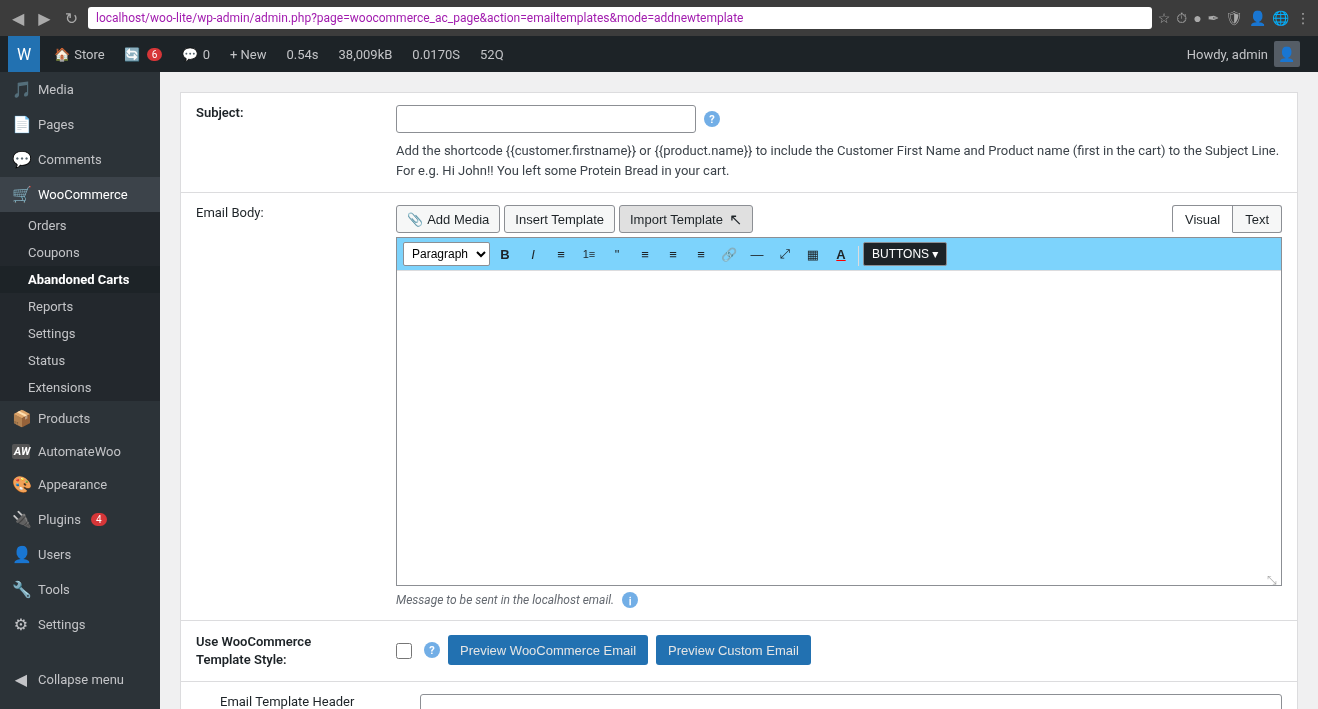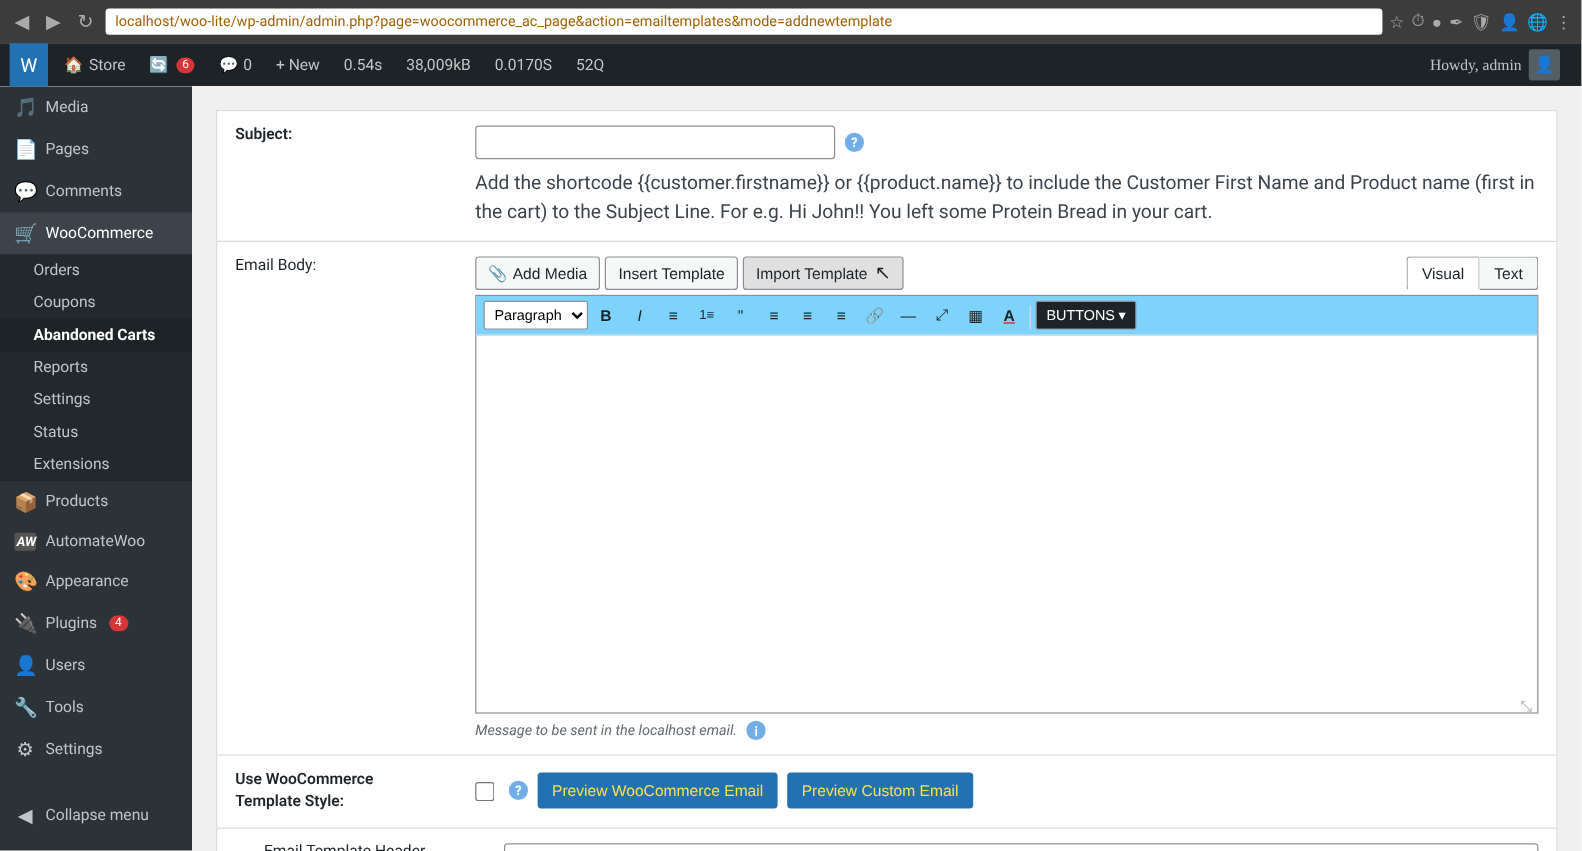--- a/index.html
+++ b/index.html
@@ -25,21 +25,21 @@
     }
     .browser-url-bar {
       flex: 1;
       height: 22px;
       background: white;
       border-radius: 3px;
       display: flex;
       align-items: center;
       padding: 0 8px;
       font-size: 12px;
-      color: #a16207;
+      color: #a21caf;
     }
     .browser-actions {
       display: flex;
       gap: 6px;
       color: #aaa;
       font-size: 14px;
     }
 
     
     .admin-bar {
@@ -72,21 +72,20 @@
       gap: 4px;
       color: #c3c4c7;
       cursor: pointer;
       white-space: nowrap;
     }
     .admin-bar-right {
       margin-left: auto;
       display: flex;
       align-items: center;
       gap: 0;
-      font-family: Liberation Serif, serif;
     }
     .admin-bar-howdy {
       padding: 0 10px;
       height: 36px;
       display: flex;
       align-items: center;
       gap: 6px;
       color: #c3c4c7;
     }
     .admin-avatar {
@@ -169,21 +168,21 @@
     
     .subject-input {
       width: 240px;
       height: 28px;
       border: 1px solid #8c8f94;
       border-radius: 3px;
       padding: 4px 8px;
       font-size: 13px;
     }
     .subject-hint {
-      font-size: 16px;
+      font-size: 13px;
       color: #3c434a;
       margin-top: 8px;
       line-height: 1.5;
     }
     .help-icon {
       display: inline-flex;
       align-items: center;
       justify-content: center;
       width: 16px;
       height: 16px;
@@ -309,21 +308,21 @@
       cursor: pointer;
       margin-top: 2px;
     }
     .preview-btn {
       height: 30px;
       padding: 4px 12px;
       border: none;
       border-radius: 3px;
       cursor: pointer;
       font-size: 13px;
-      color: #fde047;
+      color: #e5e5e5;
       background: #2271b1;
     }
 
     .buttons-btn {
       height: 24px;
       padding: 2px 8px;
       border: 1px solid #8c8f94;
       background: #1d2327;
       color: white;
       font-size: 12px;

